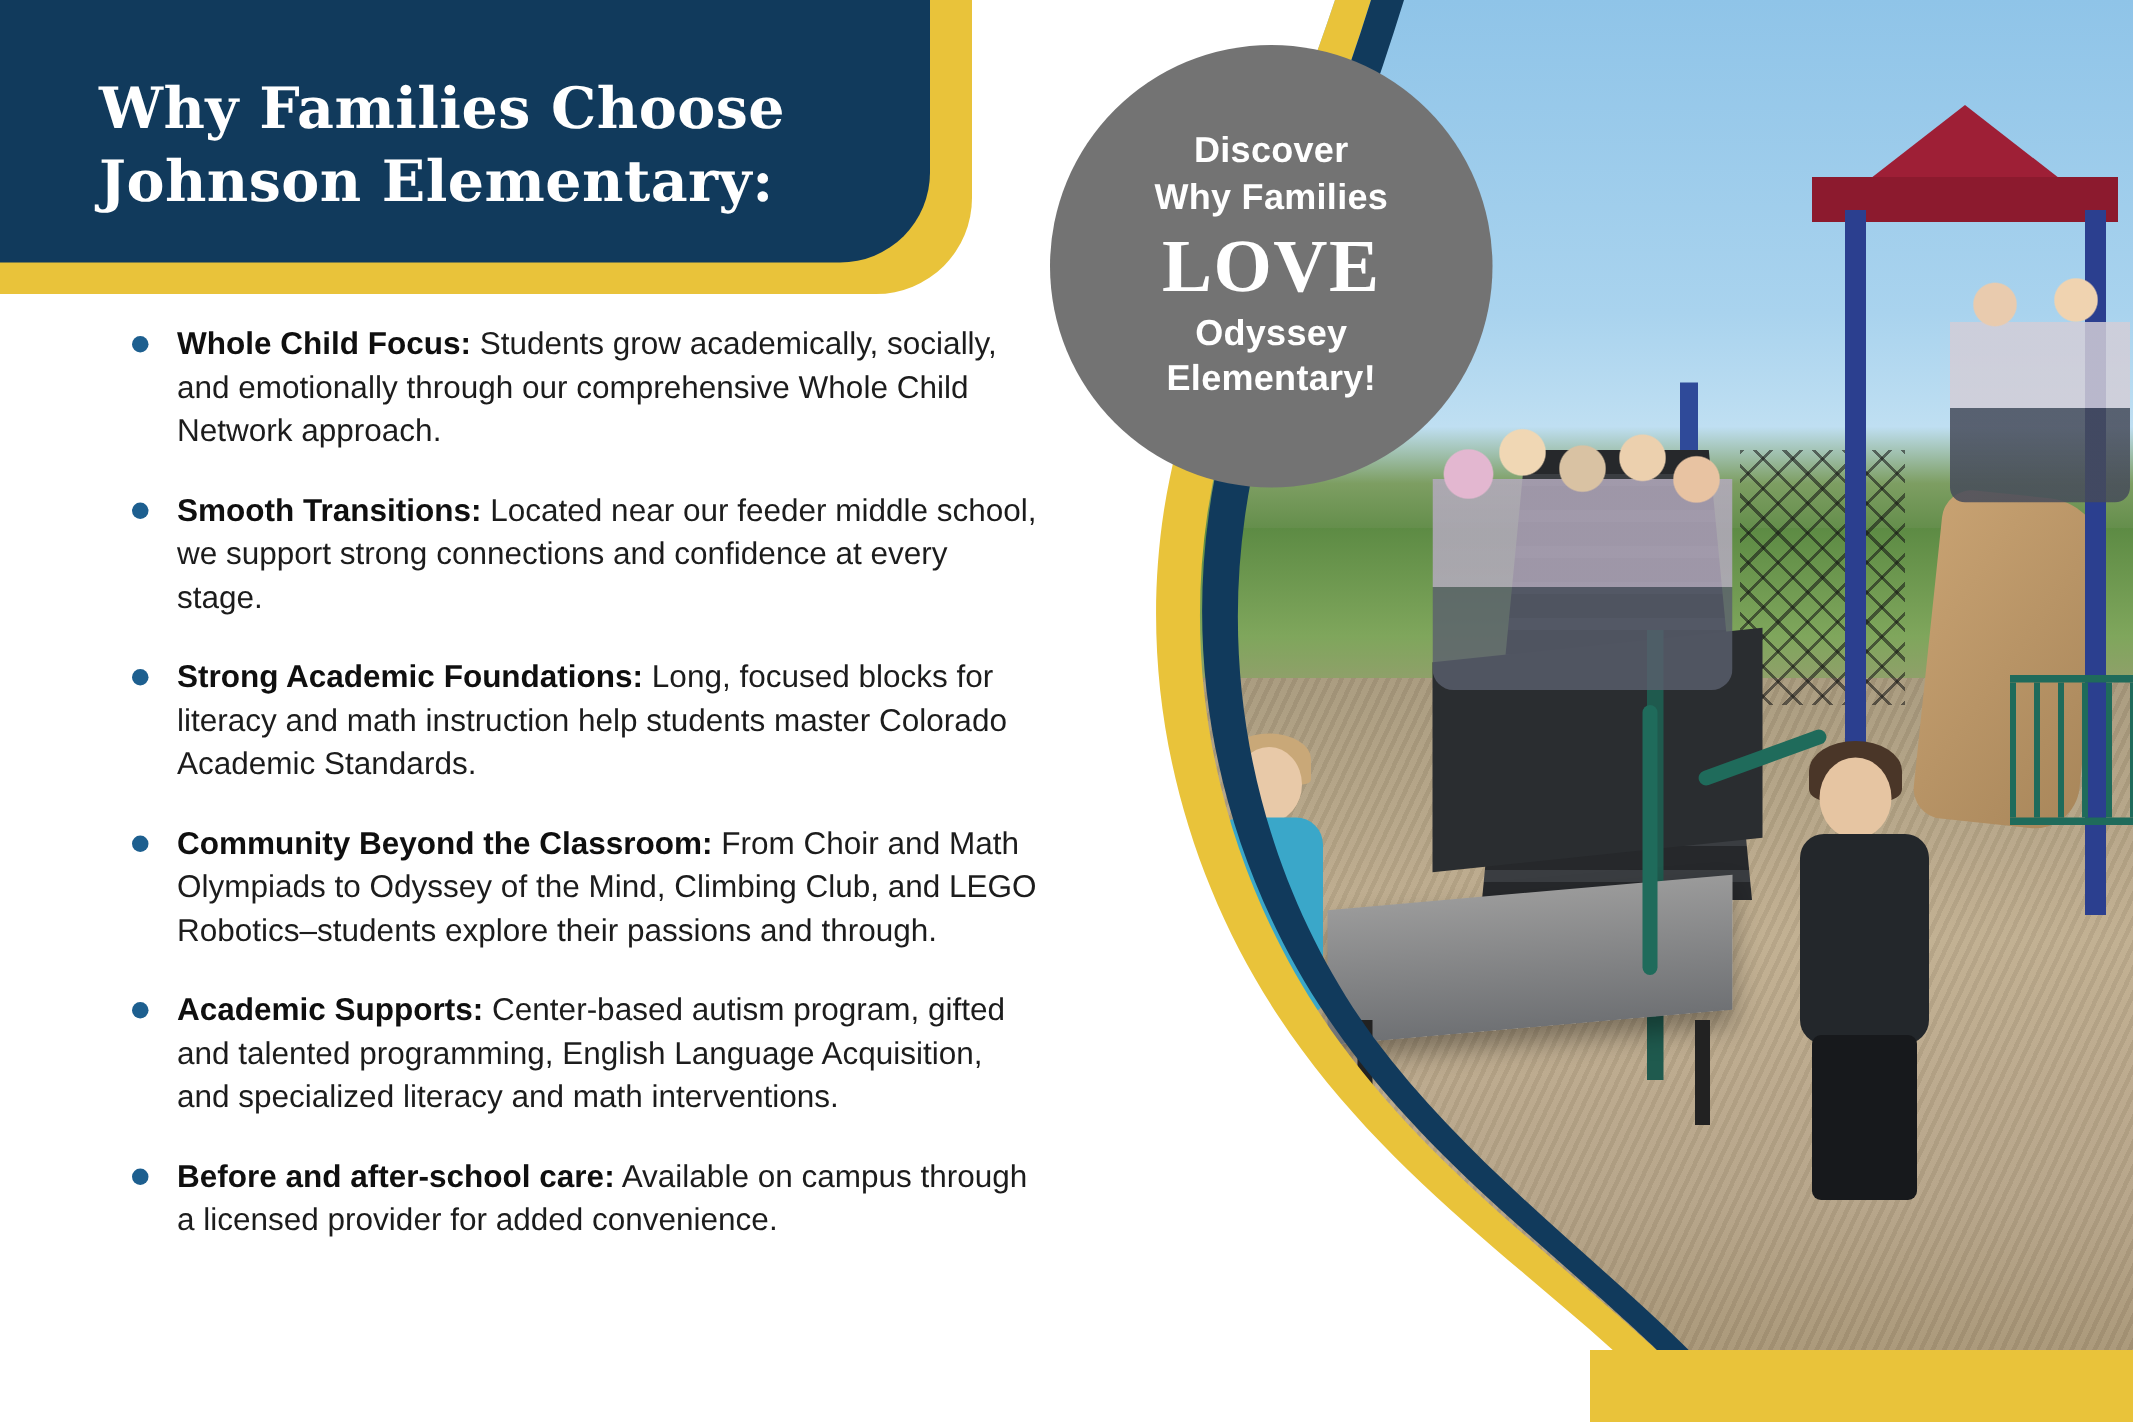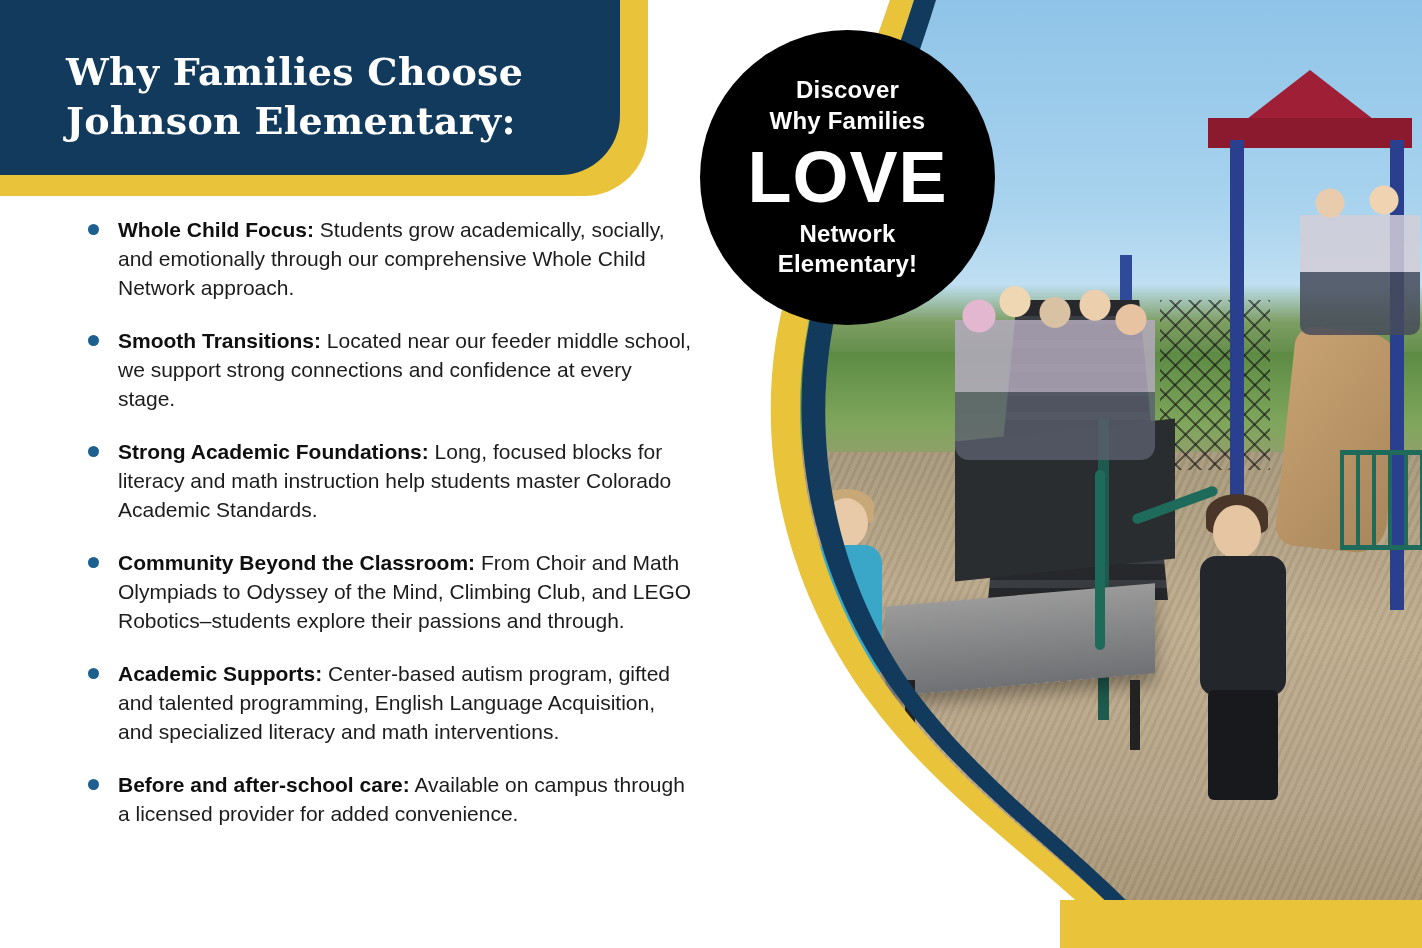--- a/index.html
+++ b/index.html
@@ -251,39 +251,39 @@
   }
 
   
   .badge {
     position: absolute;
     top: 30px;
     left: 700px;
     width: 295px;
     height: 295px;
     border-radius: 50%;
-    background: #000000;
+    background: #737373;
     z-index: 6;
     display: flex;
     flex-direction: column;
     align-items: center;
     justify-content: center;
     color: #ffffff;
     text-align: center;
   }
   .badge-line {
     font-size: 24px;
     font-weight: bold;
     line-height: 1.28;
     letter-spacing: 0.2px;
   }
   .badge-love {
-    font-family: Liberation Sans, sans-serif;
+    font-family: Liberation Serif, serif;
     font-weight: bold;
-    font-size: 72px;
+    font-size: 50px;
     line-height: 1.0;
     margin: 4px 0 6px 0;
     letter-spacing: 1px;
   }
 
   
   .bottom-yellow {
     position: absolute;
     left: 1060px;
     top: 900px;
@@ -358,17 +358,17 @@
       <div class="bullet"><b>Community Beyond the Classroom:</b><span> From Choir and Math Olympiads to Odyssey of the Mind, Climbing Club, and LEGO Robotics–students explore their passions and through.</span></div>
       <div class="bullet"><b>Academic Supports:</b><span> Center-based autism program, gifted and talented programming, English Language Acquisition, and specialized literacy and math interventions.</span></div>
       <div class="bullet"><b>Before and after-school care:</b><span> Available on campus through a licensed provider for added convenience.</span></div>
     </div>
   </div>
 
   <div class="badge">
     <div class="badge-line">Discover</div>
     <div class="badge-line">Why Families</div>
     <div class="badge-love">LOVE</div>
-    <div class="badge-line">Network</div>
+    <div class="badge-line">Odyssey</div>
     <div class="badge-line">Elementary!</div>
   </div>
 
 </div>
 
 </body></html>

